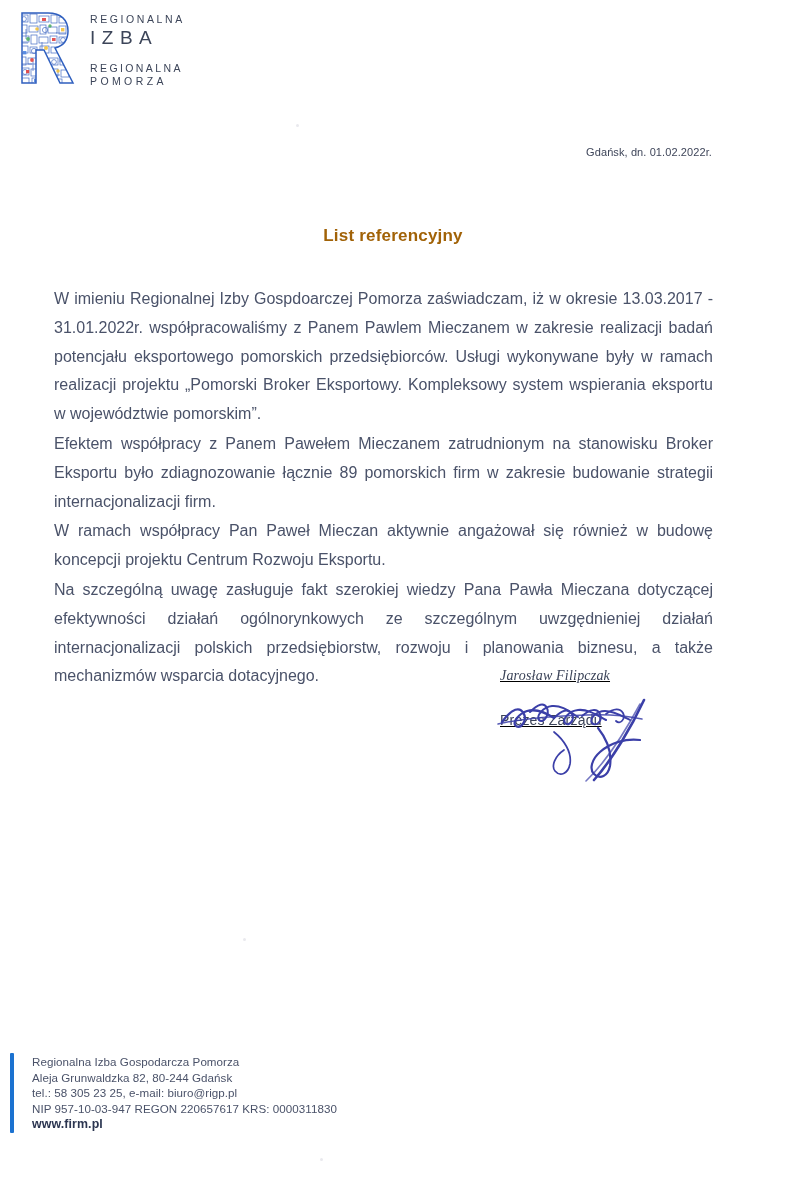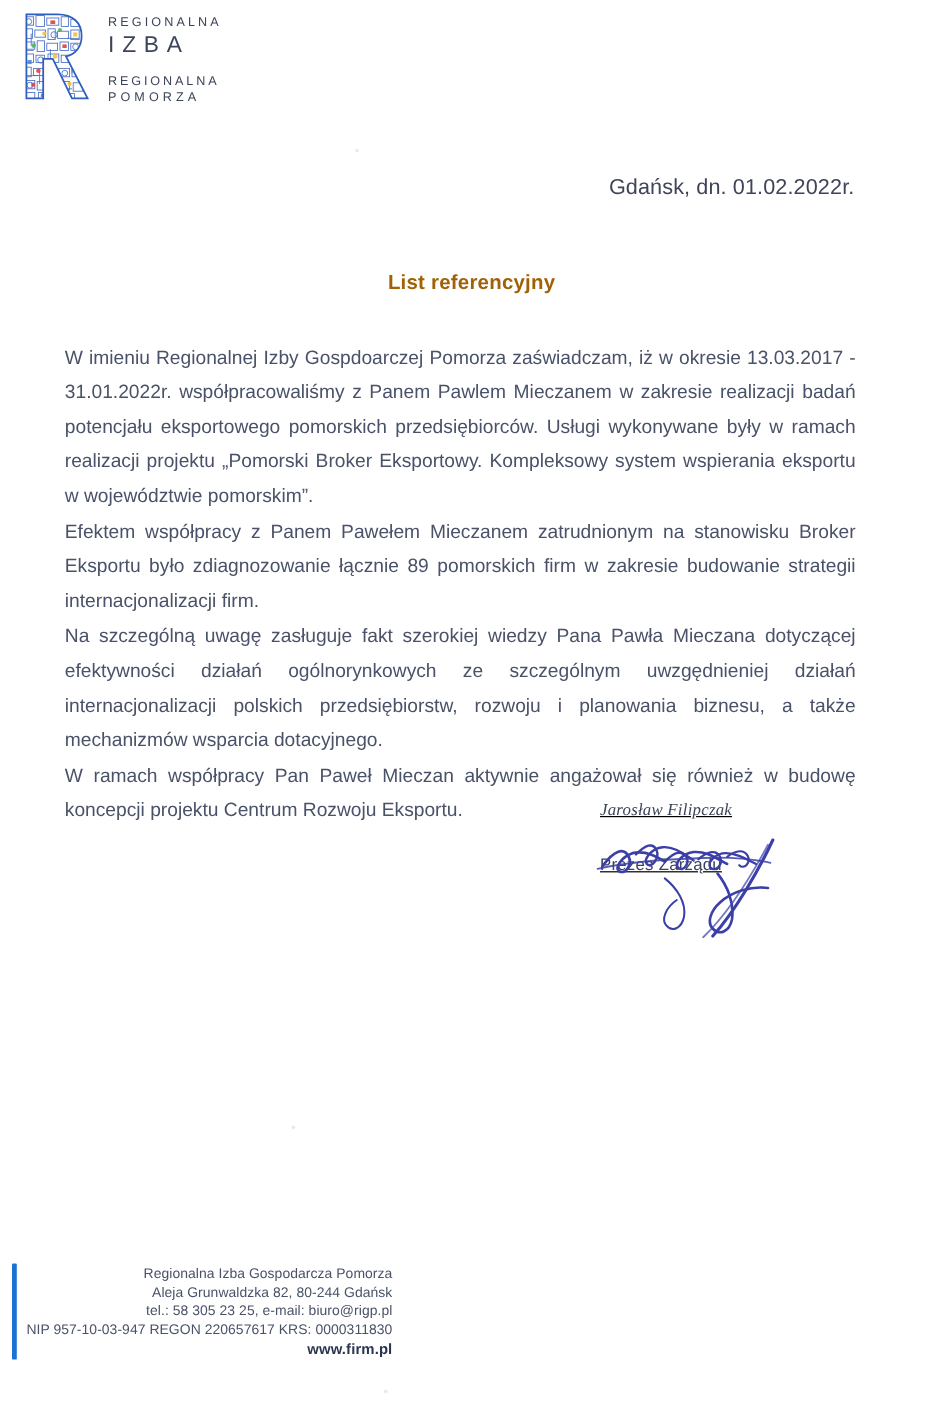--- a/index.html
+++ b/index.html
@@ -18,21 +18,21 @@
     background: #ffffff;
     overflow: hidden;
   }
 
   
   .letterhead {
     position: absolute;
     top: 8px;
     left: 16px;
     display: flex;
-    align-items: flex-start;
+    align-items: flex-end;
     gap: 12px;
   }
   .logo-mark {
     width: 62px;
     height: 78px;
     flex: none;
     display: block;
   }
   .logo-words {
     padding-top: 6px;
@@ -65,21 +65,21 @@
     font-size: 10.5px;
     letter-spacing: 3.4px;
     font-weight: 400;
   }
 
   
   .date-line {
     position: absolute;
     top: 146px;
     right: 74px;
-    font-size: 18px;
+    font-size: 11px;
     color: #3e4559;
     letter-spacing: 0.1px;
     white-space: nowrap;
   }
 
   
   .doc-title {
     position: absolute;
     top: 226px;
     left: 0;
@@ -141,22 +141,21 @@
     pointer-events: none;
   }
 
   
   .footer {
     position: absolute;
     left: 10px;
     top: 1053px;
     display: flex;
     align-items: stretch;
-    gap: 8px;
-    text-align: right;
+    gap: 18px;
   }
   .footer-bar {
     width: 4px;
     background: #1b72d0;
     flex: none;
     border-radius: 1px;
   }
   .footer-text {
     padding-top: 1px;
   }
@@ -277,22 +276,22 @@
     </div>
   </div>
 
   <div class="date-line">Gdańsk, dn. 01.02.2022r.</div>
 
   <div class="doc-title">List referencyjny</div>
 
   <div class="body-block">
     <p class="para">W imieniu Regionalnej Izby Gospdoarczej Pomorza zaświadczam, iż w okresie 13.03.2017 - 31.01.2022r. współpracowaliśmy z Panem Pawlem Mieczanem w zakresie realizacji badań potencjału eksportowego pomorskich przedsiębiorców. Usługi wykonywane były w ramach realizacji projektu „Pomorski Broker Eksportowy. Kompleksowy system wspierania eksportu w województwie pomorskim”.</p>
     <p class="para">Efektem współpracy z Panem Pawełem Mieczanem zatrudnionym na stanowisku Broker Eksportu było zdiagnozowanie łącznie 89 pomorskich firm w zakresie budowanie strategii internacjonalizacji firm.</p>
+    <p class="para">W ramach współpracy Pan Paweł Mieczan aktywnie angażował się również w budowę koncepcji projektu Centrum Rozwoju Eksportu.</p>
     <p class="para">Na szczególną uwagę zasługuje fakt szerokiej wiedzy Pana Pawła Mieczana dotyczącej efektywności działań ogólnorynkowych ze szczególnym uwzgędnieniej działań internacjonalizacji polskich przedsiębiorstw, rozwoju i planowania biznesu, a także mechanizmów wsparcia dotacyjnego.</p>
-    <p class="para">W ramach współpracy Pan Paweł Mieczan aktywnie angażował się również w budowę koncepcji projektu Centrum Rozwoju Eksportu.</p>
   </div>
 
   <div class="signature-block">
     <div class="sig-name">Jarosław Filipczak</div>
     <div class="sig-role">Prezes Zarządu</div>
 
     <svg class="sig-scribble" viewBox="0 0 190 100" aria-hidden="true">
       <g fill="none" stroke="#3b3fa8" stroke-linecap="round" stroke-linejoin="round">
         <path d="M8 40 C18 26 26 24 30 32 C33 39 27 47 22 44 C18 41 24 32 33 29 C44 26 54 32 60 36" stroke-width="2.3"></path>
         <path d="M36 30 C44 22 50 20 53 26 C56 33 49 42 45 38 C42 34 49 25 58 24 C68 23 76 30 84 35" stroke-width="2"></path>

